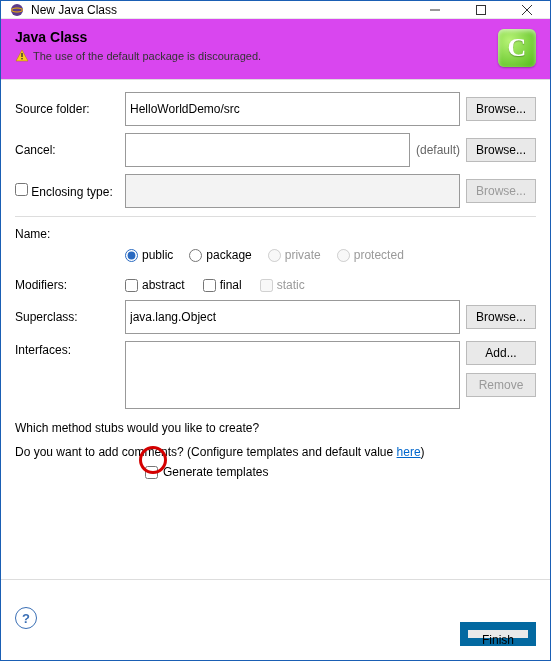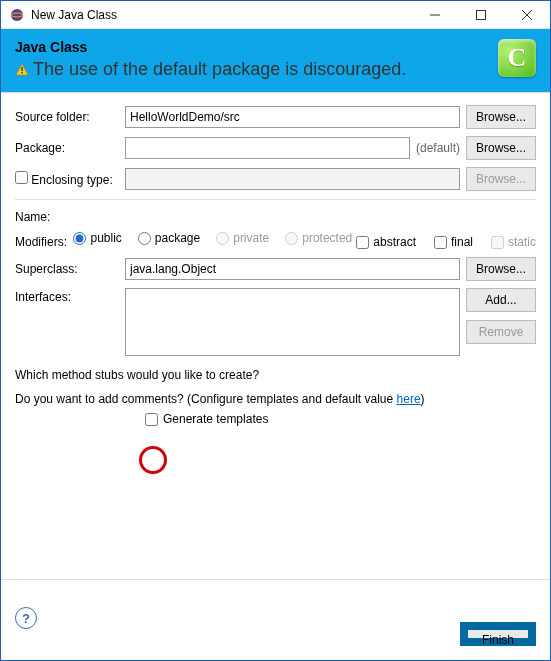--- a/index.html
+++ b/index.html
@@ -1,34 +1,34 @@
 <!DOCTYPE html>
 <html><head>
 <meta charset="utf-8">
 <style>
 * { box-sizing: border-box; margin: 0; padding: 0; }
 body { font-family: "Segoe UI", Tahoma, sans-serif; font-size: 12px; background: #fff; color: #000; }
 .window { width: 551px; height: 661px; border: 1px solid #1a5fb4; background: #fff; display: flex; flex-direction: column; position: relative; }
-.titlebar { height: 28px; background: #fff; display: flex; align-items: center; padding-left: 8px; border-bottom: 1px solid #e8e8e8; }
+.titlebar { height: 18px; background: #fff; display: flex; align-items: center; padding-left: 8px; border-bottom: 1px solid #e8e8e8; }
 .titlebar .app-icon { width: 16px; height: 16px; margin-right: 6px; }
 .titlebar .title { font-size: 12px; color: #000; flex: 1; }
 .titlebar .win-controls { display: flex; height: 100%; }
 .titlebar .win-btn { width: 46px; display: flex; align-items: center; justify-content: center; font-size: 14px; color: #333; font-family: Arial, sans-serif; }
 .titlebar .win-btn svg { width: 10px; height: 10px; }
-.banner { background: #0ea5e9; padding: 10px 14px 12px 14px; display: flex; align-items: flex-start; border-bottom: 1px solid #ddd; }
+.banner { background: #d946ef; padding: 10px 14px 12px 14px; display: flex; align-items: flex-start; border-bottom: 1px solid #ddd; }
 .banner-text { flex: 1; }
 .banner-title { font-size: 14px; font-weight: bold; margin-bottom: 4px; }
-.banner-msg { font-size: 18px; color: #333; display: flex; align-items: center; gap: 4px; }
+.banner-msg { font-size: 11px; color: #333; display: flex; align-items: center; gap: 4px; }
 .warn-icon { display: inline-flex; }
 .class-icon { width: 38px; height: 38px; border-radius: 6px; background: radial-gradient(circle at 30% 30%, #b7f376, #4fb816); display: flex; align-items: center; justify-content: center; box-shadow: inset 0 2px 4px rgba(255,255,255,.6), 0 1px 2px rgba(0,0,0,.3); }
 .class-icon span { color: #fff; font-weight: bold; font-size: 26px; font-family: Georgia, serif; text-shadow: 0 1px 1px rgba(0,0,0,.3); }
 .content { padding: 12px 14px 0 14px; flex: 1; overflow: auto; }
 .row { display: flex; align-items: center; margin-bottom: 7px; gap: 6px; }
 .row .label { width: 104px; color: #000; font-size: 12px; }
-.row input[type=text] { border: 1px solid #999; padding: 4px 4px; font-size: 12px; height: 22px; background: #fff; font-family: inherit; }
+.row input[type=text] { border: 1px solid #999; padding: 16px 4px; font-size: 12px; height: 22px; background: #fff; font-family: inherit; }
 .row input[type=text]:disabled { background: #f3f3f3; color: #888; }
 .row .field { flex: 1; display: flex; align-items: center; gap: 4px; }
 .btn { background: #e9e9e9; border: 1px solid #bbb; padding: 3px 8px; font-size: 12px; min-width: 70px; height: 24px; cursor: pointer; font-family: inherit; }
 .btn:disabled { color: #9a9a9a; }
 .btn.primary { border: 8px solid #0369a1; min-width: 76px; margin-top: 32px; }
 .divider { border: none; border-top: 1px solid #ddd; margin: 8px 0 10px; }
 .radio-group { display: flex; gap: 16px; align-items: center; }
 .radio-group label, .check-line label { font-size: 12px; display: inline-flex; align-items: center; gap: 4px; cursor: default; }
 .radio-group label.disabled, .check-line label.disabled { color: #9a9a9a; }
 .check-line { display: flex; gap: 18px; align-items: center; margin-top: 4px; }
@@ -102,21 +102,21 @@
 
     <div class="row">
       <div class="label">Source folder:</div>
       <div class="field">
           <input type="text" style="flex: 1 1 0%;" value="HelloWorldDemo/src">
         </div>
       <button class="btn">Browse...</button>
     </div>
 
     <div class="row">
-      <div class="label">Package:</div>
+      <div class="label">Cancel:</div>
       <div class="field">
         <input type="text" style="flex: 1 1 0%;" value="">
         <span class="default-text">(default)</span>
       </div>
       <button class="btn">Browse...</button>
     </div>
 
     <div class="row">
       <div class="label">
         <label><input type="checkbox" style=""> <span>Enclosing type:</span></label>
@@ -128,21 +128,21 @@
     </div>
 
     <hr class="divider">
 
     <div class="row">
       <div class="label">Name:</div>
     </div>
 
     <div class="row" style="align-items:flex-end">
       <div class="label" style="padding-top:2px">Modifiers:</div>
-      <div class="field" style="align-items:flex-start;gap:4px">
+      <div class="field" style="flex-direction:column;align-items:flex-start;gap:12px">
         <div class="radio-group">
           <label>
               <input type="radio" name="vis" checked="" style=""> 
               <span>public</span>
             </label>
           <label>
               <input type="radio" name="vis" style=""> 
               <span>package</span>
             </label>
           <label class="disabled">

